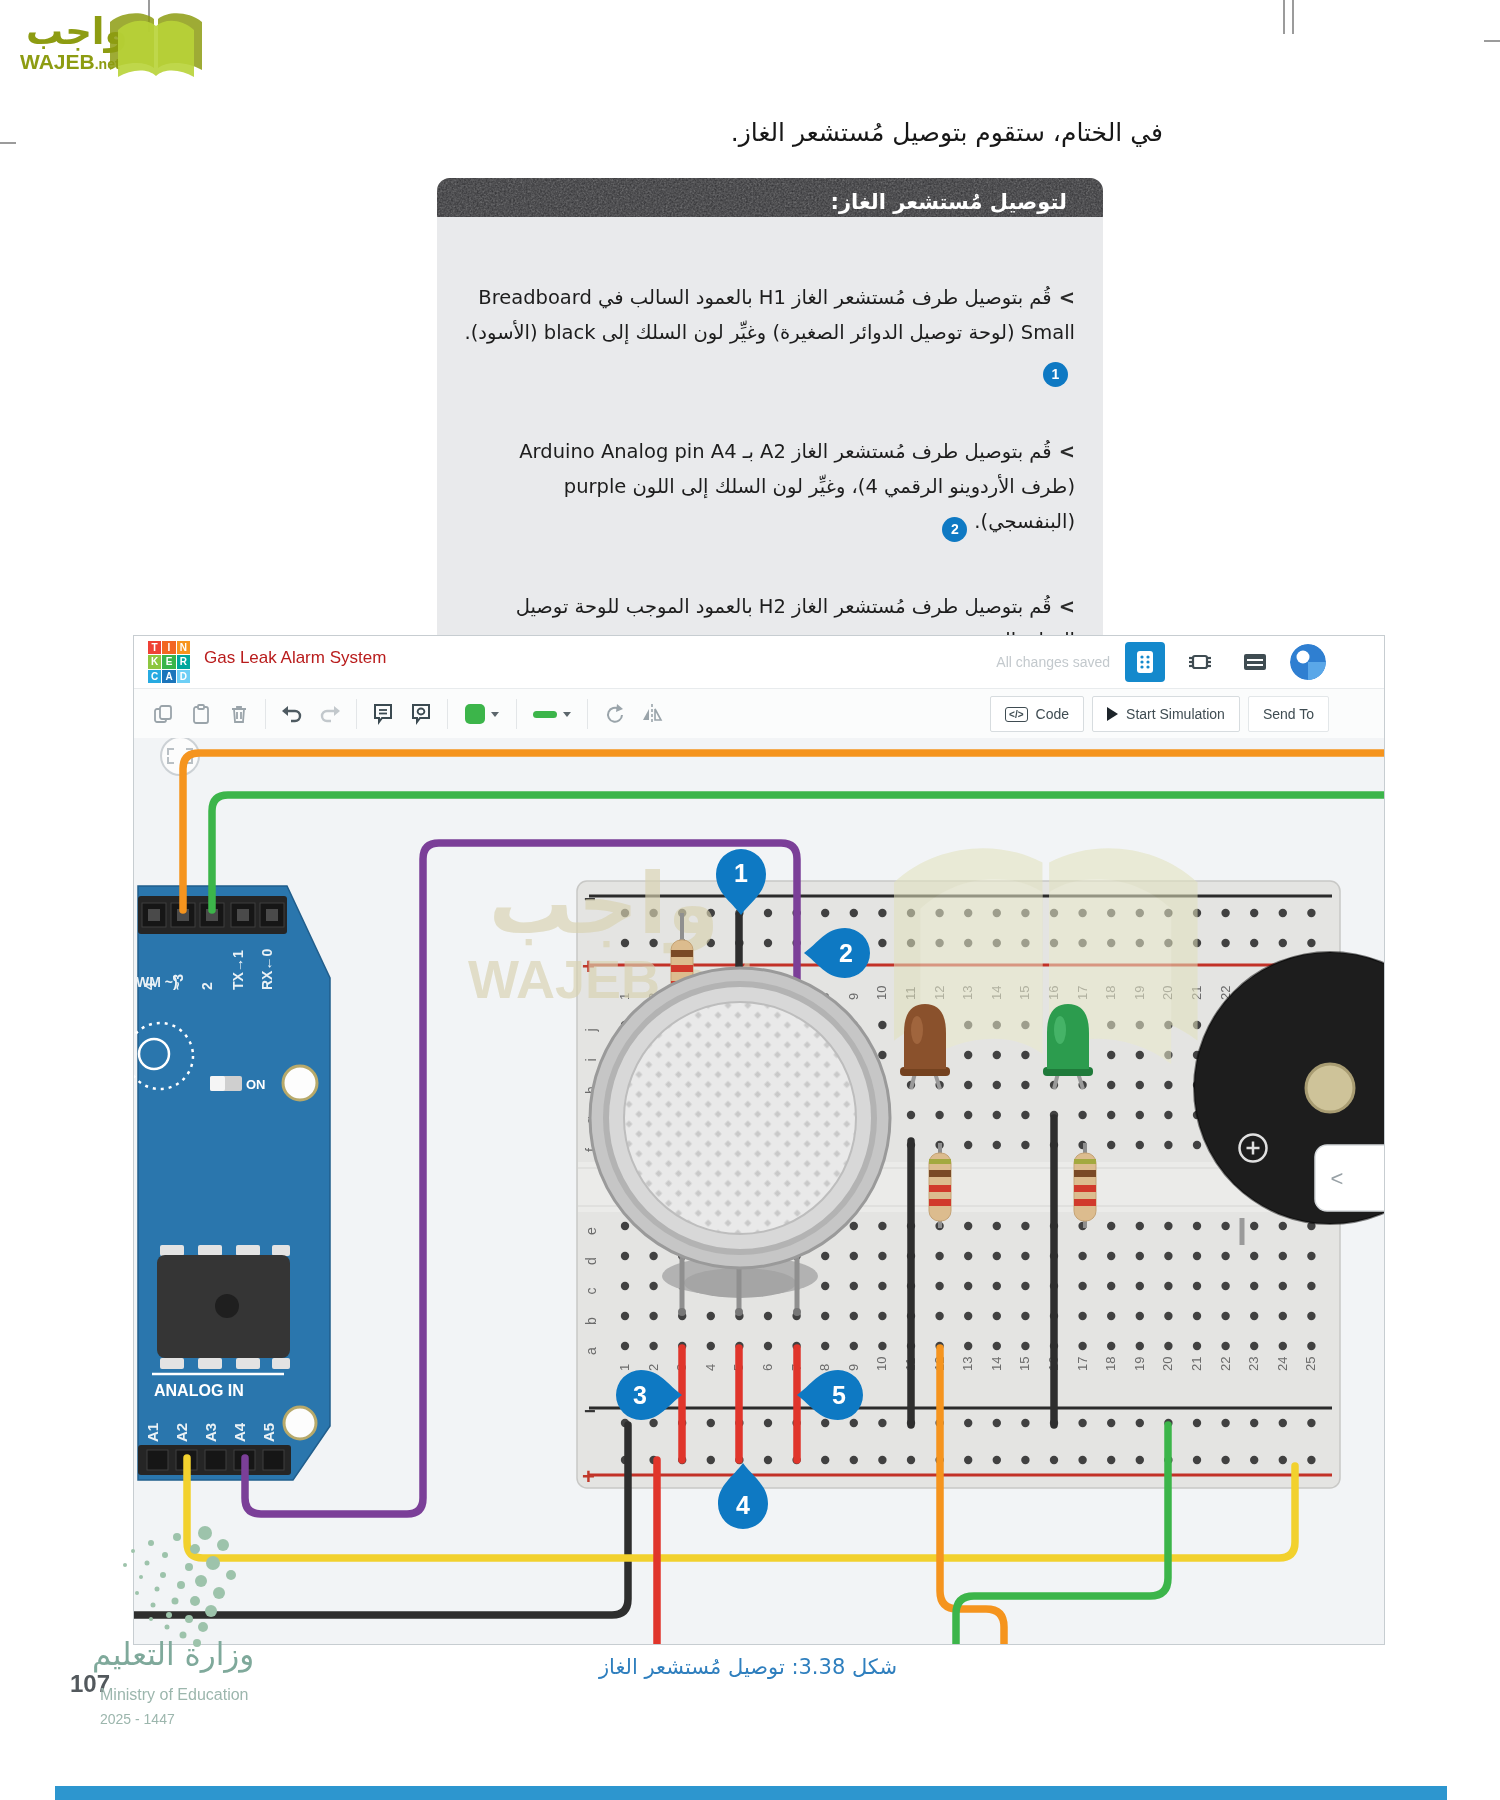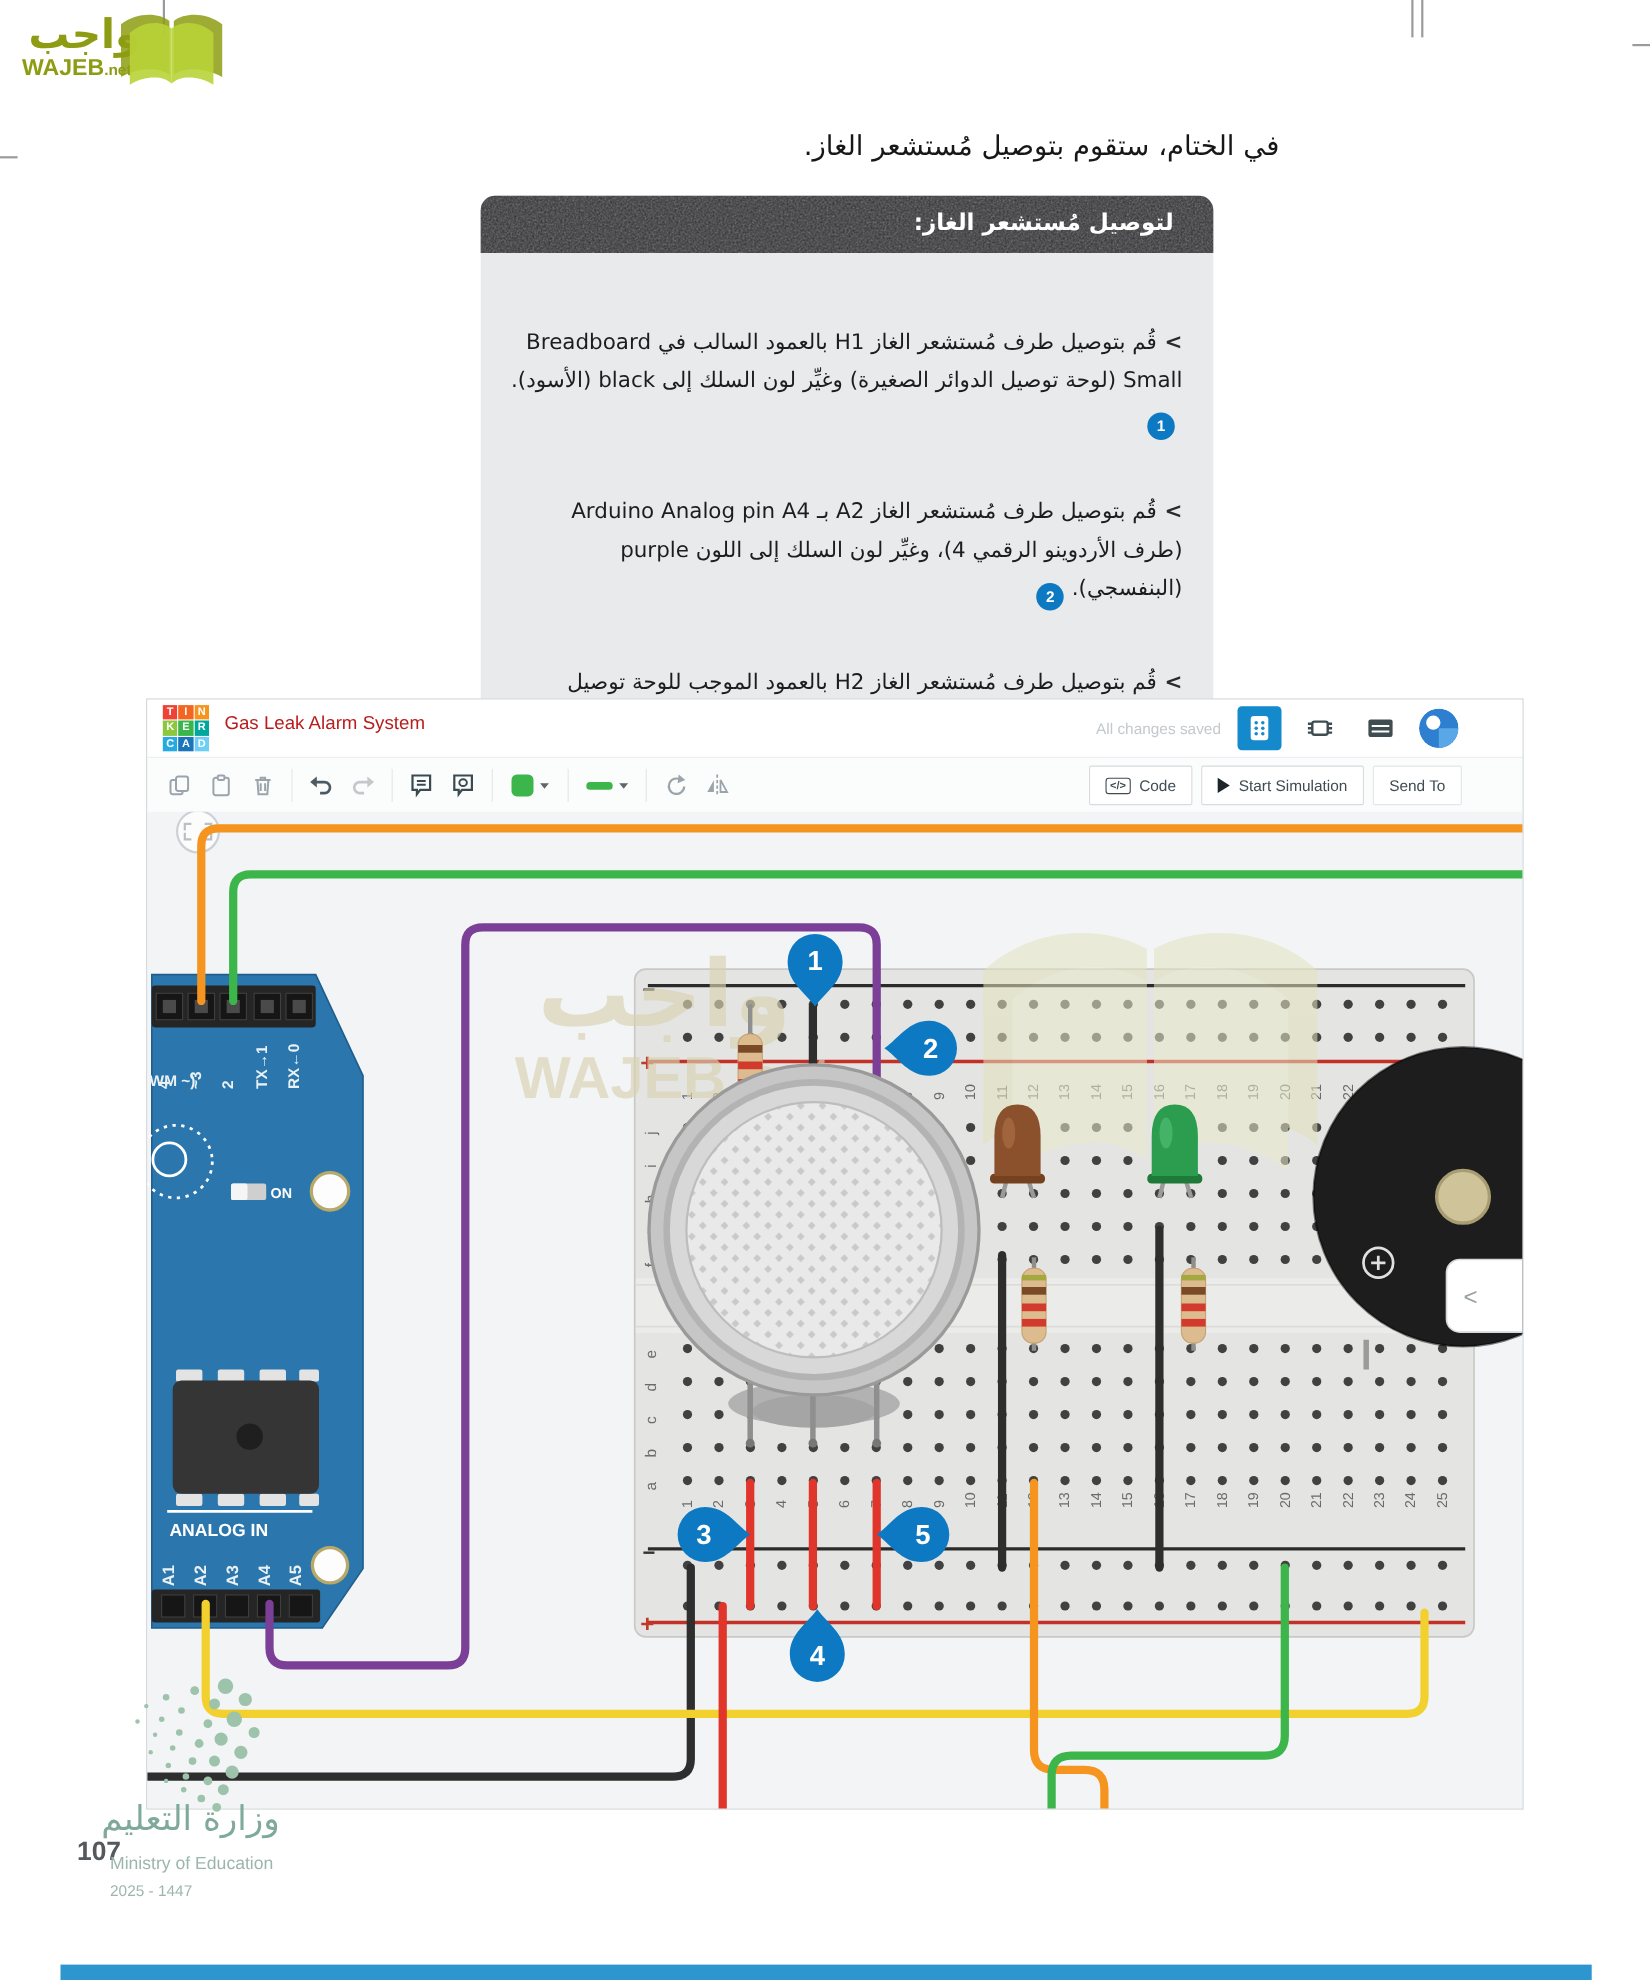--- a/index.html
+++ b/index.html
@@ -13,21 +13,21 @@
   #wajeb-logo{left:8px;top:4px;width:220px;height:78px;}
   #wajeb-logo .artxt{position:absolute;left:18px;top:6px;font-size:37px;font-weight:bold;color:#8d9c12;}
   #wajeb-logo .entxt{position:absolute;left:12px;top:46px;font-size:21px;font-weight:bold;color:#8d9c12;}
   #wajeb-logo .entxt small{font-size:14px;}
 
   
   #intro{right:337px;top:118px;font-size:25px;color:#171717;direction:rtl;}
 
   
   #instr{left:437px;top:178px;width:666px;direction:rtl;}
-  #instr-head{position:relative;height:52px;border-radius:13px 13px 0 0;background:#313134;overflow:hidden;}
+  #instr-head{position:relative;height:39px;border-radius:13px 13px 0 0;background:#313134;overflow:hidden;}
   #instr-head svg{position:absolute;inset:0;width:100%;height:100%;opacity:.45;}
   #instr-title{position:relative;z-index:2;color:#fff;font-size:21px;font-weight:bold;
                line-height:48px;padding-right:36px;}
   #instr-body{background:#e9eaec;border-radius:0 0 13px 13px;padding:16px 28px 18px 22px;}
   .step{font-size:19.5px;line-height:1.78;color:#1d1d1d;margin-bottom:11px;margin-top:48px;}
   .step:last-child{margin-bottom:2px;}
   .chev{direction:ltr;display:inline-block;margin-left:7px;color:#2b2b2b;font-weight:bold;}
   .badge{display:inline-flex;align-items:center;justify-content:center;width:25px;height:25px;
          border-radius:50%;background:#0e79c3;color:#fff;font-size:14px;font-weight:bold;
          vertical-align:-6px;margin:0 7px;font-family:"Liberation Sans",sans-serif;}
@@ -879,20 +879,21 @@
             </g>
             <g transform="translate(699,657)">
               <path d="M0,36 C-10,22 -25,14 -25,-5 A25,25 0 1 1 25,-5 C25,14 10,22 0,36 Z" transform="rotate(90)" fill="#0e79c3"></path>
               <text x="6" y="9" font-size="25" font-weight="bold" fill="#fff" text-anchor="middle" font-family="&quot;Liberation Sans&quot;,sans-serif">5</text>
             </g>
           </g>
       </svg>
     </div>
   </div>
 
+  <div class="abs ar" id="caption">شكل 3.38: توصيل مُستشعر الغاز</div>
 
   <svg class="abs" style="left:55px;top:1515px;" width="215" height="150" viewBox="0 0 215 150">
     <g fill="#9dc3ab">
       <circle cx="150" cy="18" r="7"></circle>
         <circle cx="168" cy="30" r="6"></circle>
         <circle cx="140" cy="34" r="5"></circle>
         <circle cx="122" cy="22" r="4"></circle>
       <circle cx="158" cy="48" r="7"></circle>
         <circle cx="176" cy="60" r="5"></circle>
         <circle cx="134" cy="52" r="4"></circle>

